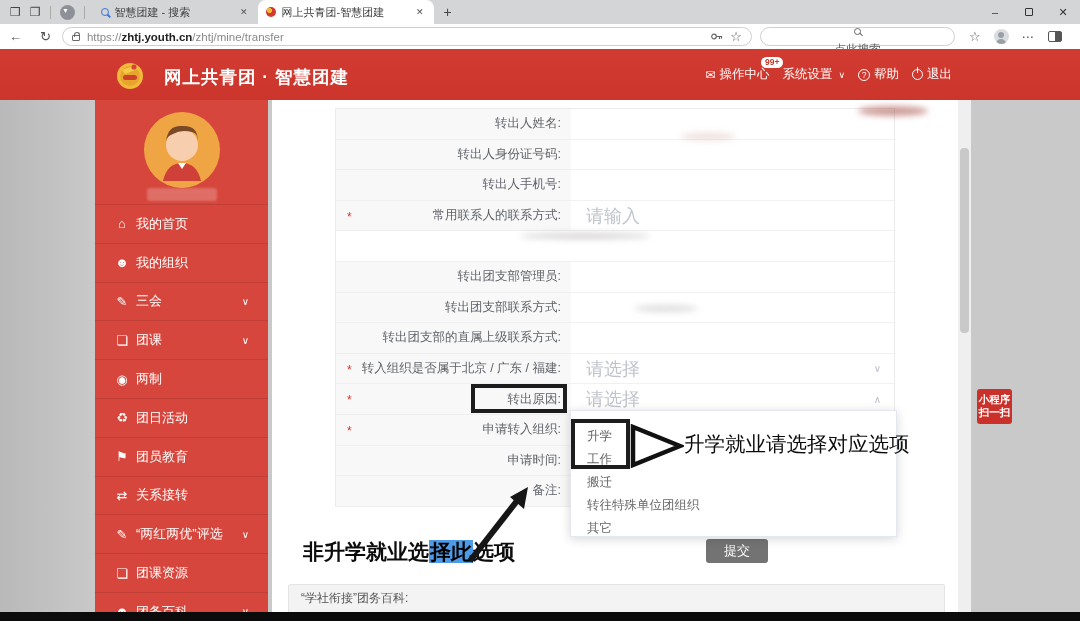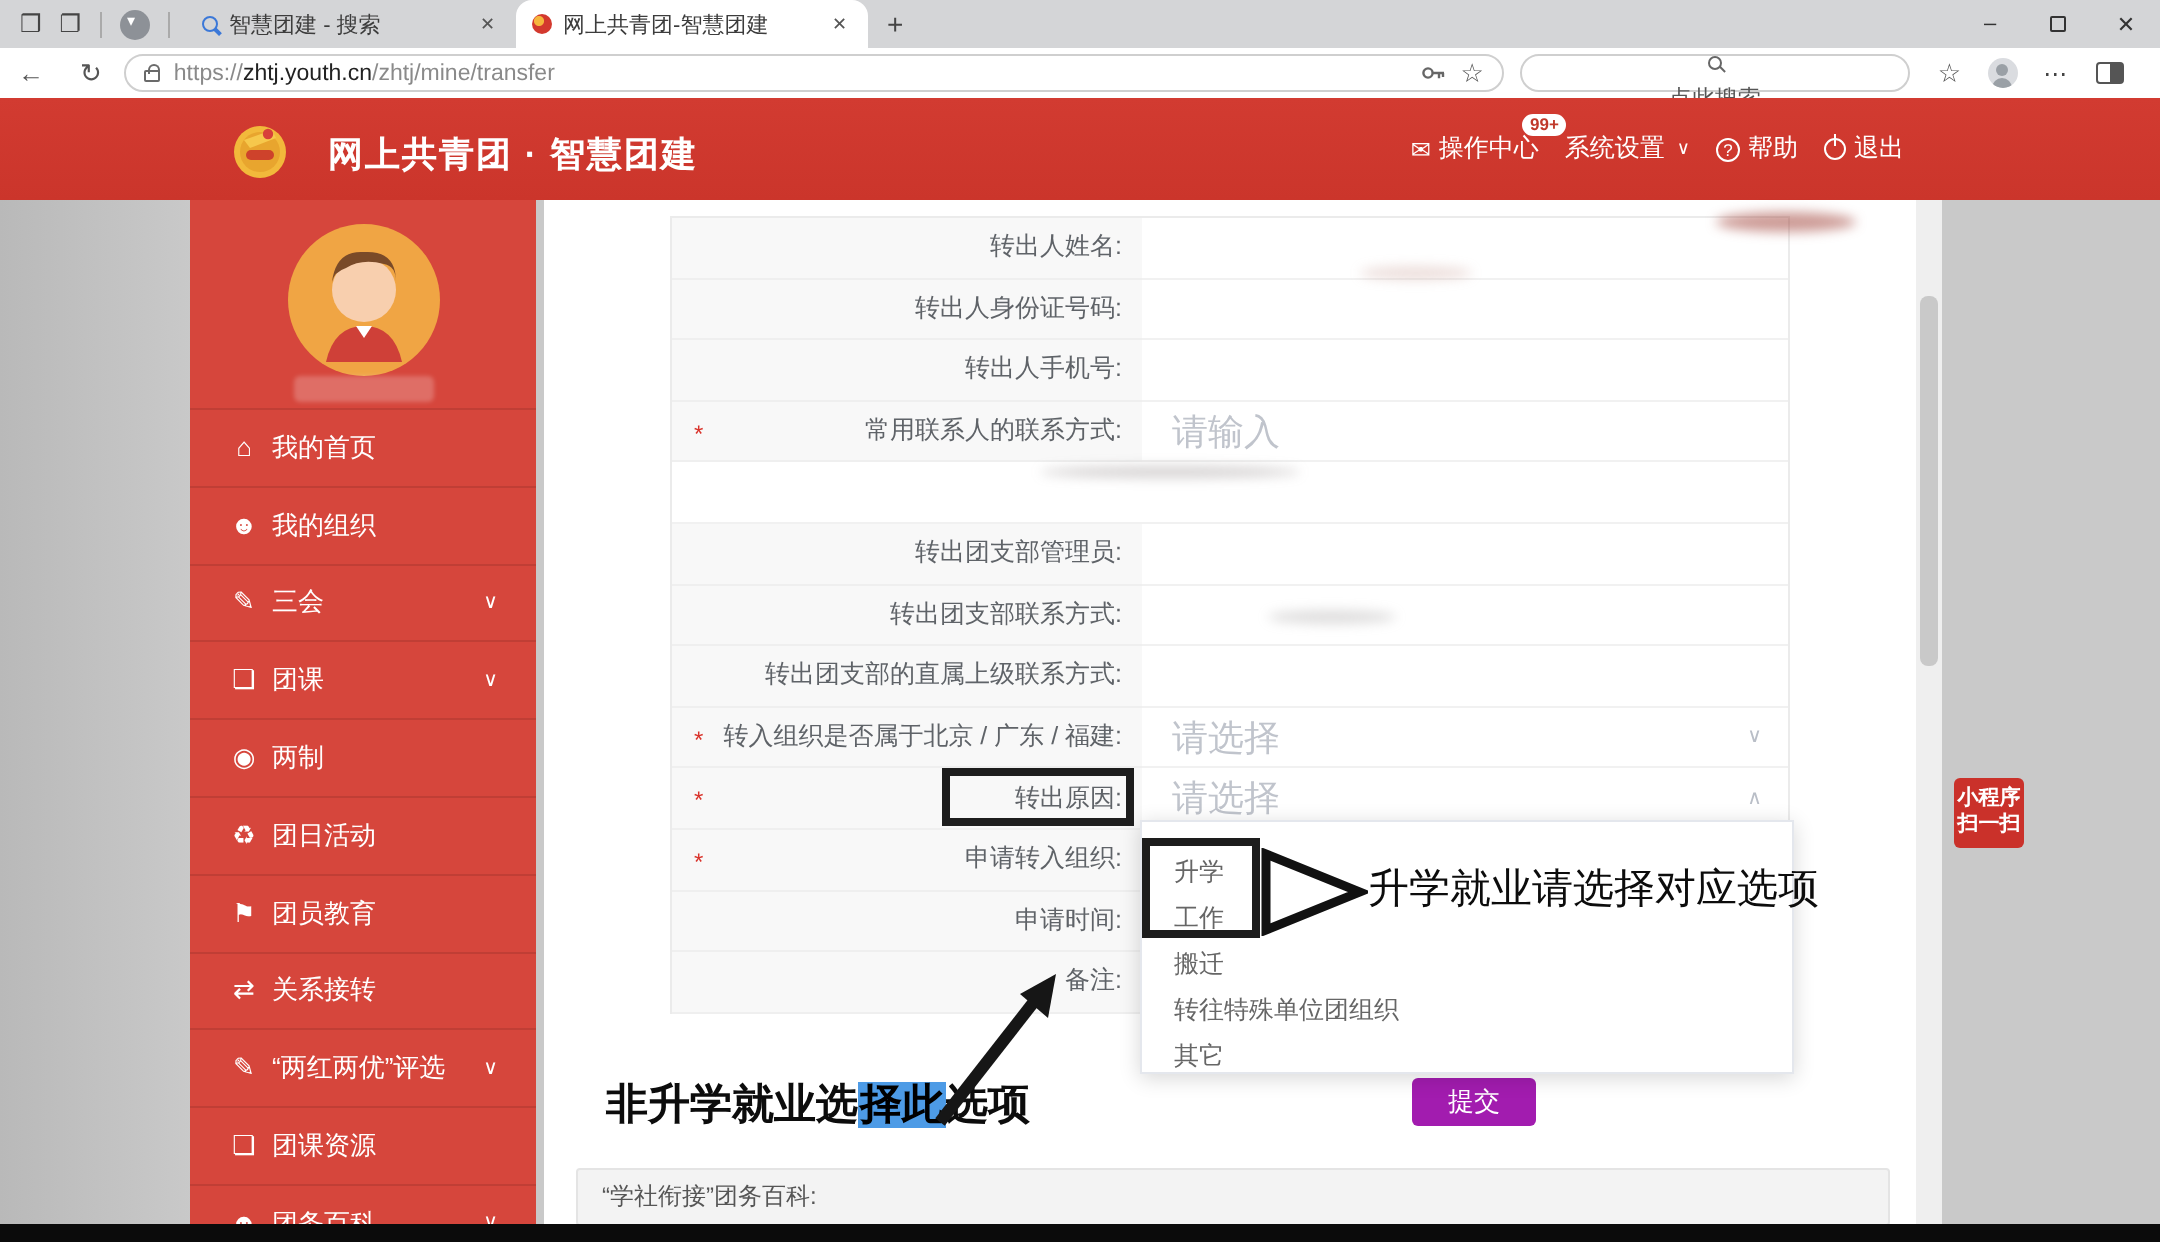--- a/index.html
+++ b/index.html
@@ -26,21 +26,21 @@
   .wc { width:34px; height:24px; display:flex; align-items:center; justify-content:center; font-size:11px; color:#333; }
   .wc .maxbox { width:8px; height:8px; border:1.2px solid #333; border-radius:1px; display:block; }
 
   
   .urlbar { position:absolute; left:0; top:24px; width:1080px; height:26px; background:#fff; display:flex; align-items:center; border-bottom:1px solid #eee; }
   .navbtn { font-size:13px; color:#555; padding:0 9px; }
   .urlpill { display:flex; align-items:center; height:19px; width:690px; border:1px solid #cfcfcf; border-radius:10px; padding:0 9px; gap:7px; margin-left:2px; }
   .lock { position:relative; width:8px; height:6px; border:1.2px solid #6a6a6a; border-radius:1px; margin-top:3px; }
   .lock::before { content:""; position:absolute; left:1px; top:-4px; width:4px; height:4px; border:1.2px solid #6a6a6a; border-bottom:none; border-radius:3px 3px 0 0; }
   .urltext { flex:1; font-size:11.5px; color:#8a8a8a; white-space:nowrap; overflow:hidden; }
-  .urltext .host { color:#222; font-weight:normal; }
+  .urltext .host { color:#222; font-weight:bold; }
   .keyicon svg, .staricon { display:block; }
   .staricon { font-size:13px; color:#555; line-height:1; }
   .searchpill { display:flex; align-items:center; gap:7px; height:19px; width:195px; border:1px solid #cfcfcf; border-radius:10px; padding:0 10px; margin-left:8px;flex-direction:column; }
   .mag { position:relative; width:7px; height:7px; border:1.4px solid #666; border-radius:50%; flex:0 0 auto; }
   .mag::after { content:""; position:absolute; width:4px; height:1.4px; background:#666; right:-3.5px; bottom:-1px; transform:rotate(45deg); }
   .searchtext { font-size:11.5px; color:#555; }
   .ub-right { display:flex; align-items:center; gap:13px; margin-left:14px; }
   .avatar-mini { position:relative; width:15px; height:15px; background:#dadce0; border-radius:50%; overflow:hidden; }
   .avatar-mini::before { content:""; position:absolute; left:4.5px; top:2.5px; width:6px; height:6px; background:#9aa0a6; border-radius:50%; }
   .avatar-mini::after { content:""; position:absolute; left:2.5px; top:9.5px; width:10px; height:6px; background:#9aa0a6; border-radius:5px 5px 0 0; }
@@ -84,21 +84,21 @@
   .fcell-v { position:relative; flex:1; border-bottom:1px solid #f1f1f1; display:flex; align-items:center; padding-left:15px; }
   .ph { font-size:18px; color:#c0c4cc; }
   .vchev { position:absolute; right:13px; font-size:10px; color:#b9bec7; }
 
   .smudge { position:absolute; border-radius:50%; filter:blur(3px); }
   .sm1 { left:586px; top:6px; width:70px; height:10px; background:rgba(155,55,45,0.5); }
   .sm2 { left:408px; top:33px; width:56px; height:7px; background:rgba(190,140,130,0.28); }
   .sm3 { left:248px; top:133px; width:130px; height:6px; background:rgba(120,110,110,0.30); }
   .sm4 { left:362px; top:205px; width:64px; height:7px; background:rgba(150,145,145,0.30); }
 
-  .submitbtn { position:absolute; left:434px; top:439px; width:62px; height:24px; background:#a21caf; color:#fff; font-size:13px; border:none; border-radius:3px; }
+  .submitbtn { position:absolute; left:434px; top:439px; width:62px; height:24px; background:#737373; color:#fff; font-size:13px; border:none; border-radius:3px; }
   .guidebox { position:absolute; left:16px; top:484px; width:657px; height:29px; background:#f3f3f3; border:1px solid #e4e4e4; border-radius:2px; display:flex; align-items:center; padding-left:12px; }
   .guidebox span { font-size:12px; color:#555; }
 
   
   .scrolltrack { position:absolute; left:958px; top:0; width:13px; height:512px; background:#efefef; }
   .scrollthumb { position:absolute; left:960px; top:48px; width:9px; height:185px; background:#c9c9c9; border-radius:4px; }
 
   
   .dropdown { position:absolute; left:570px; top:310px; width:327px; height:127px; background:#fff; border:1px solid #e4e7ed; box-shadow:0 2px 10px rgba(0,0,0,0.16); padding-top:14px; z-index:30; }
   .dopt { height:23px; display:flex; align-items:center; padding-left:16px; font-size:12.5px; color:#666; }

